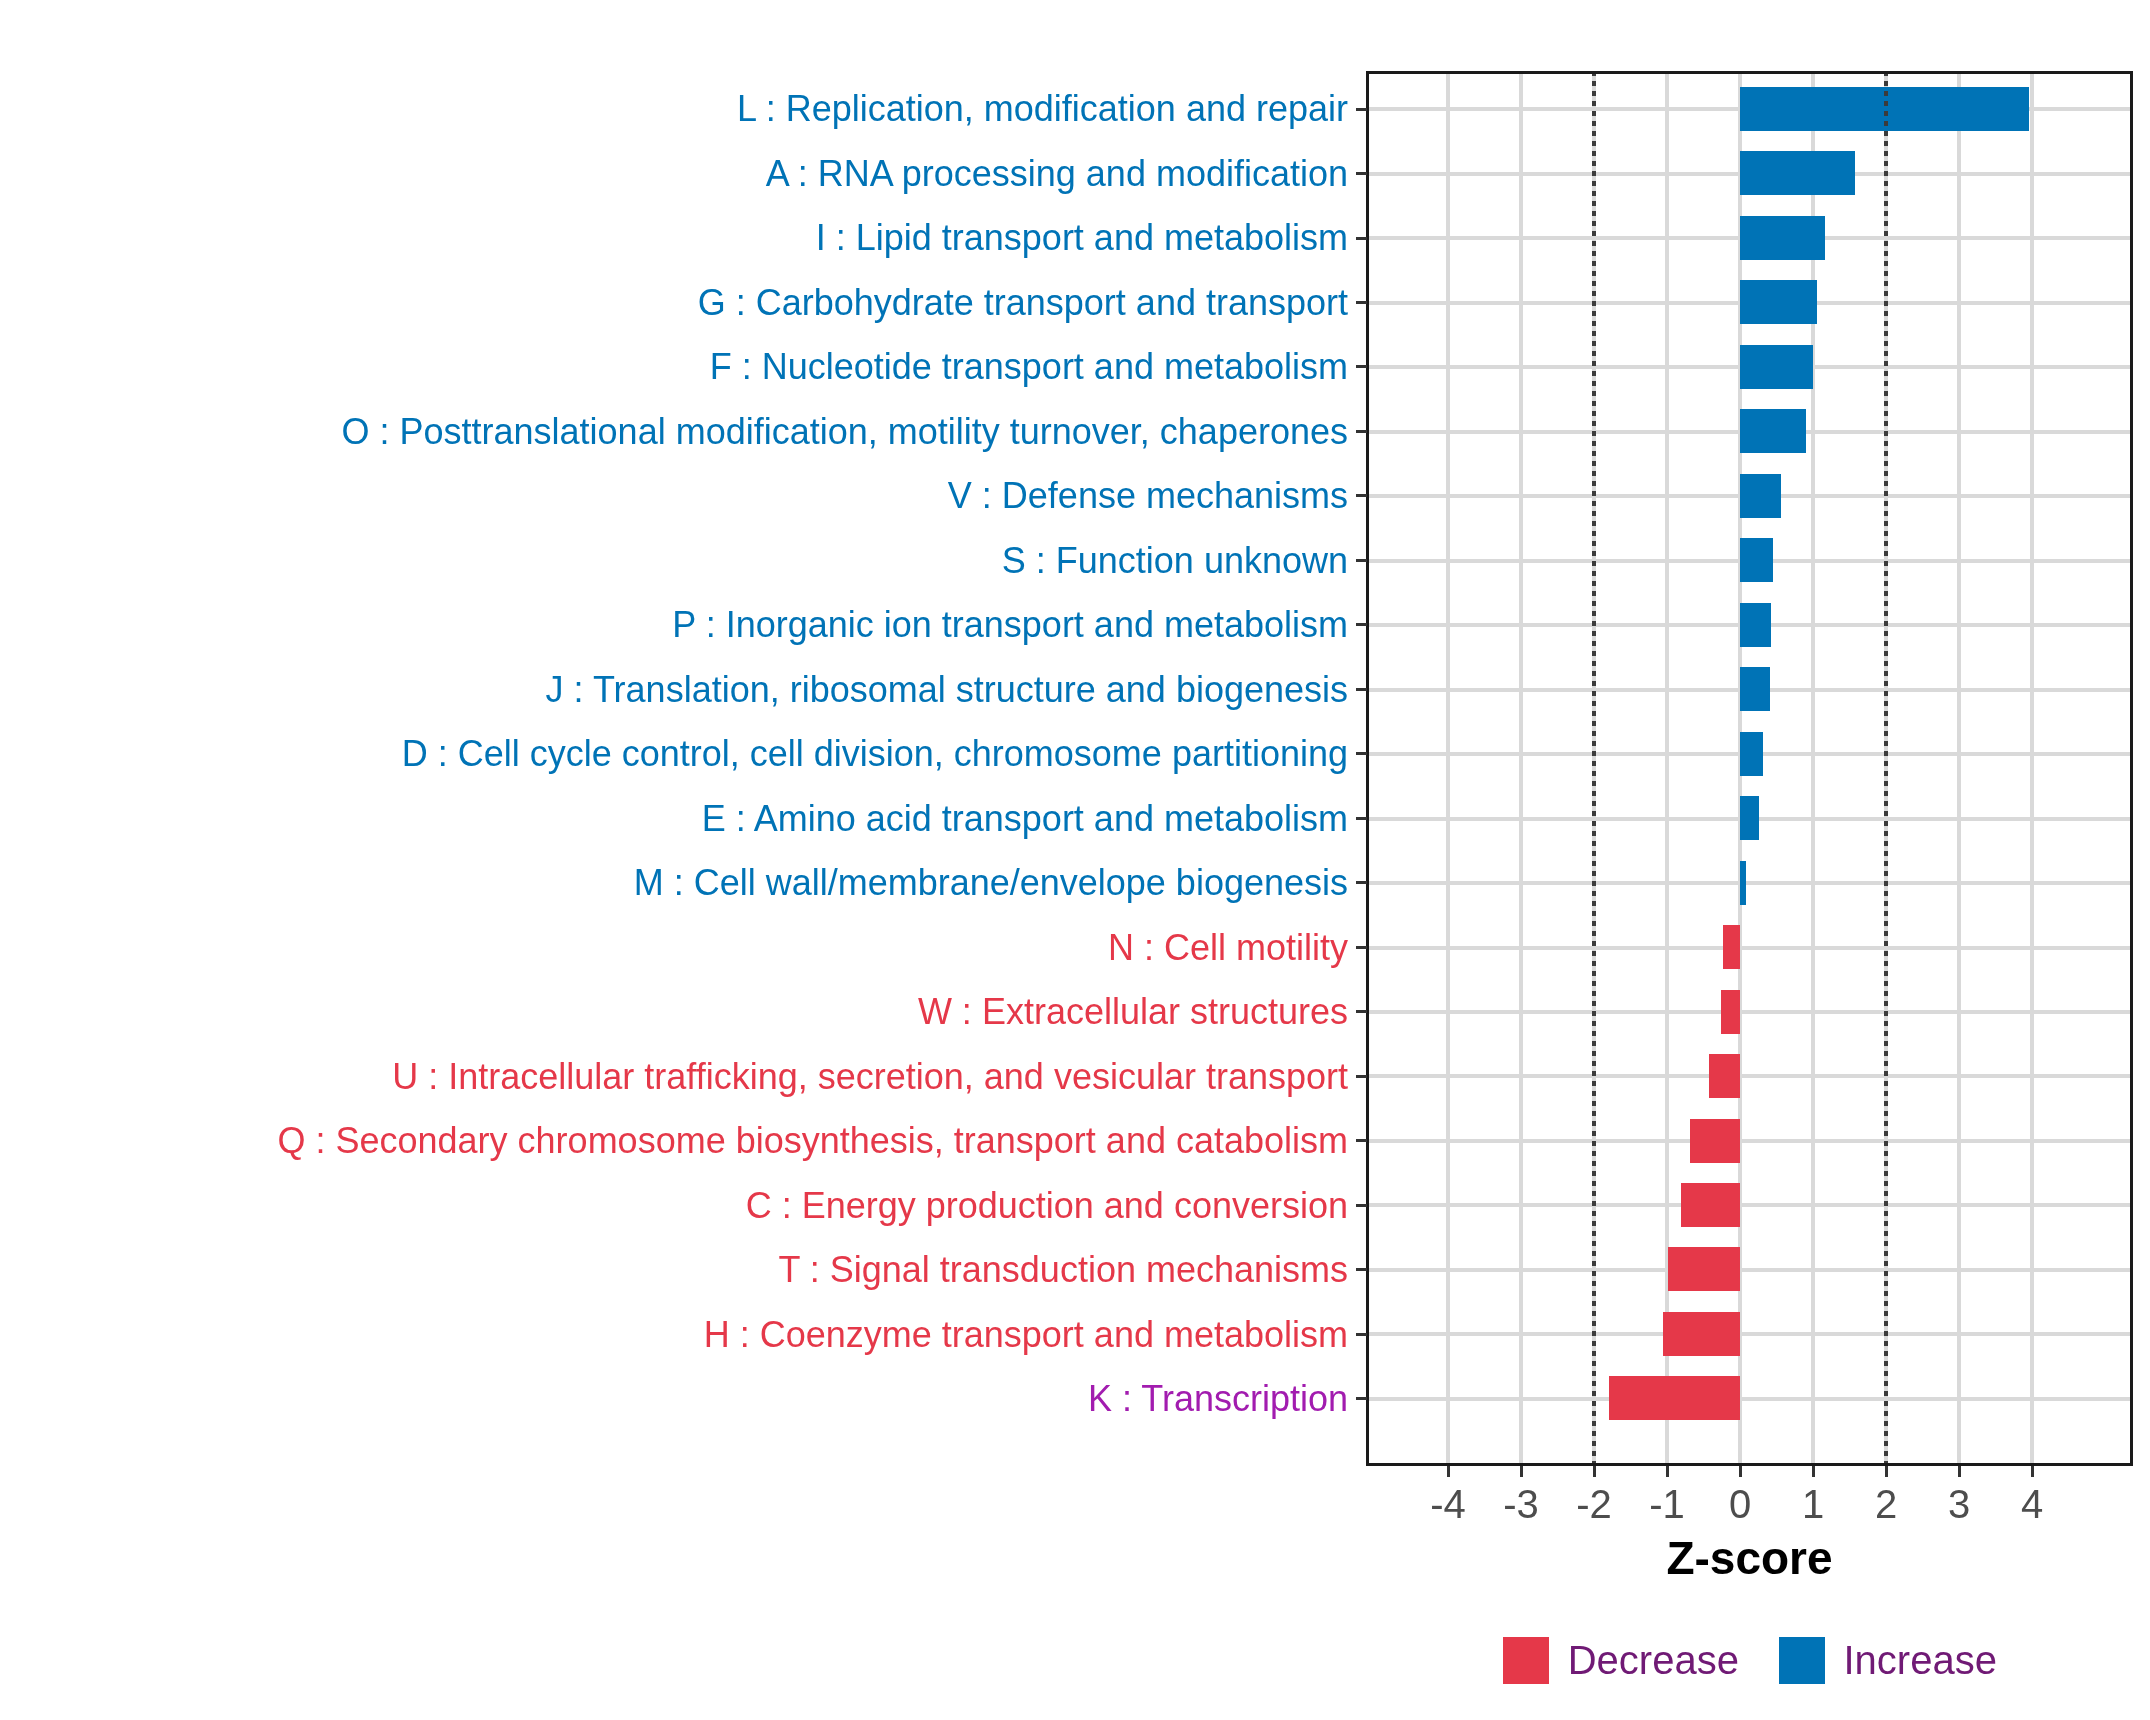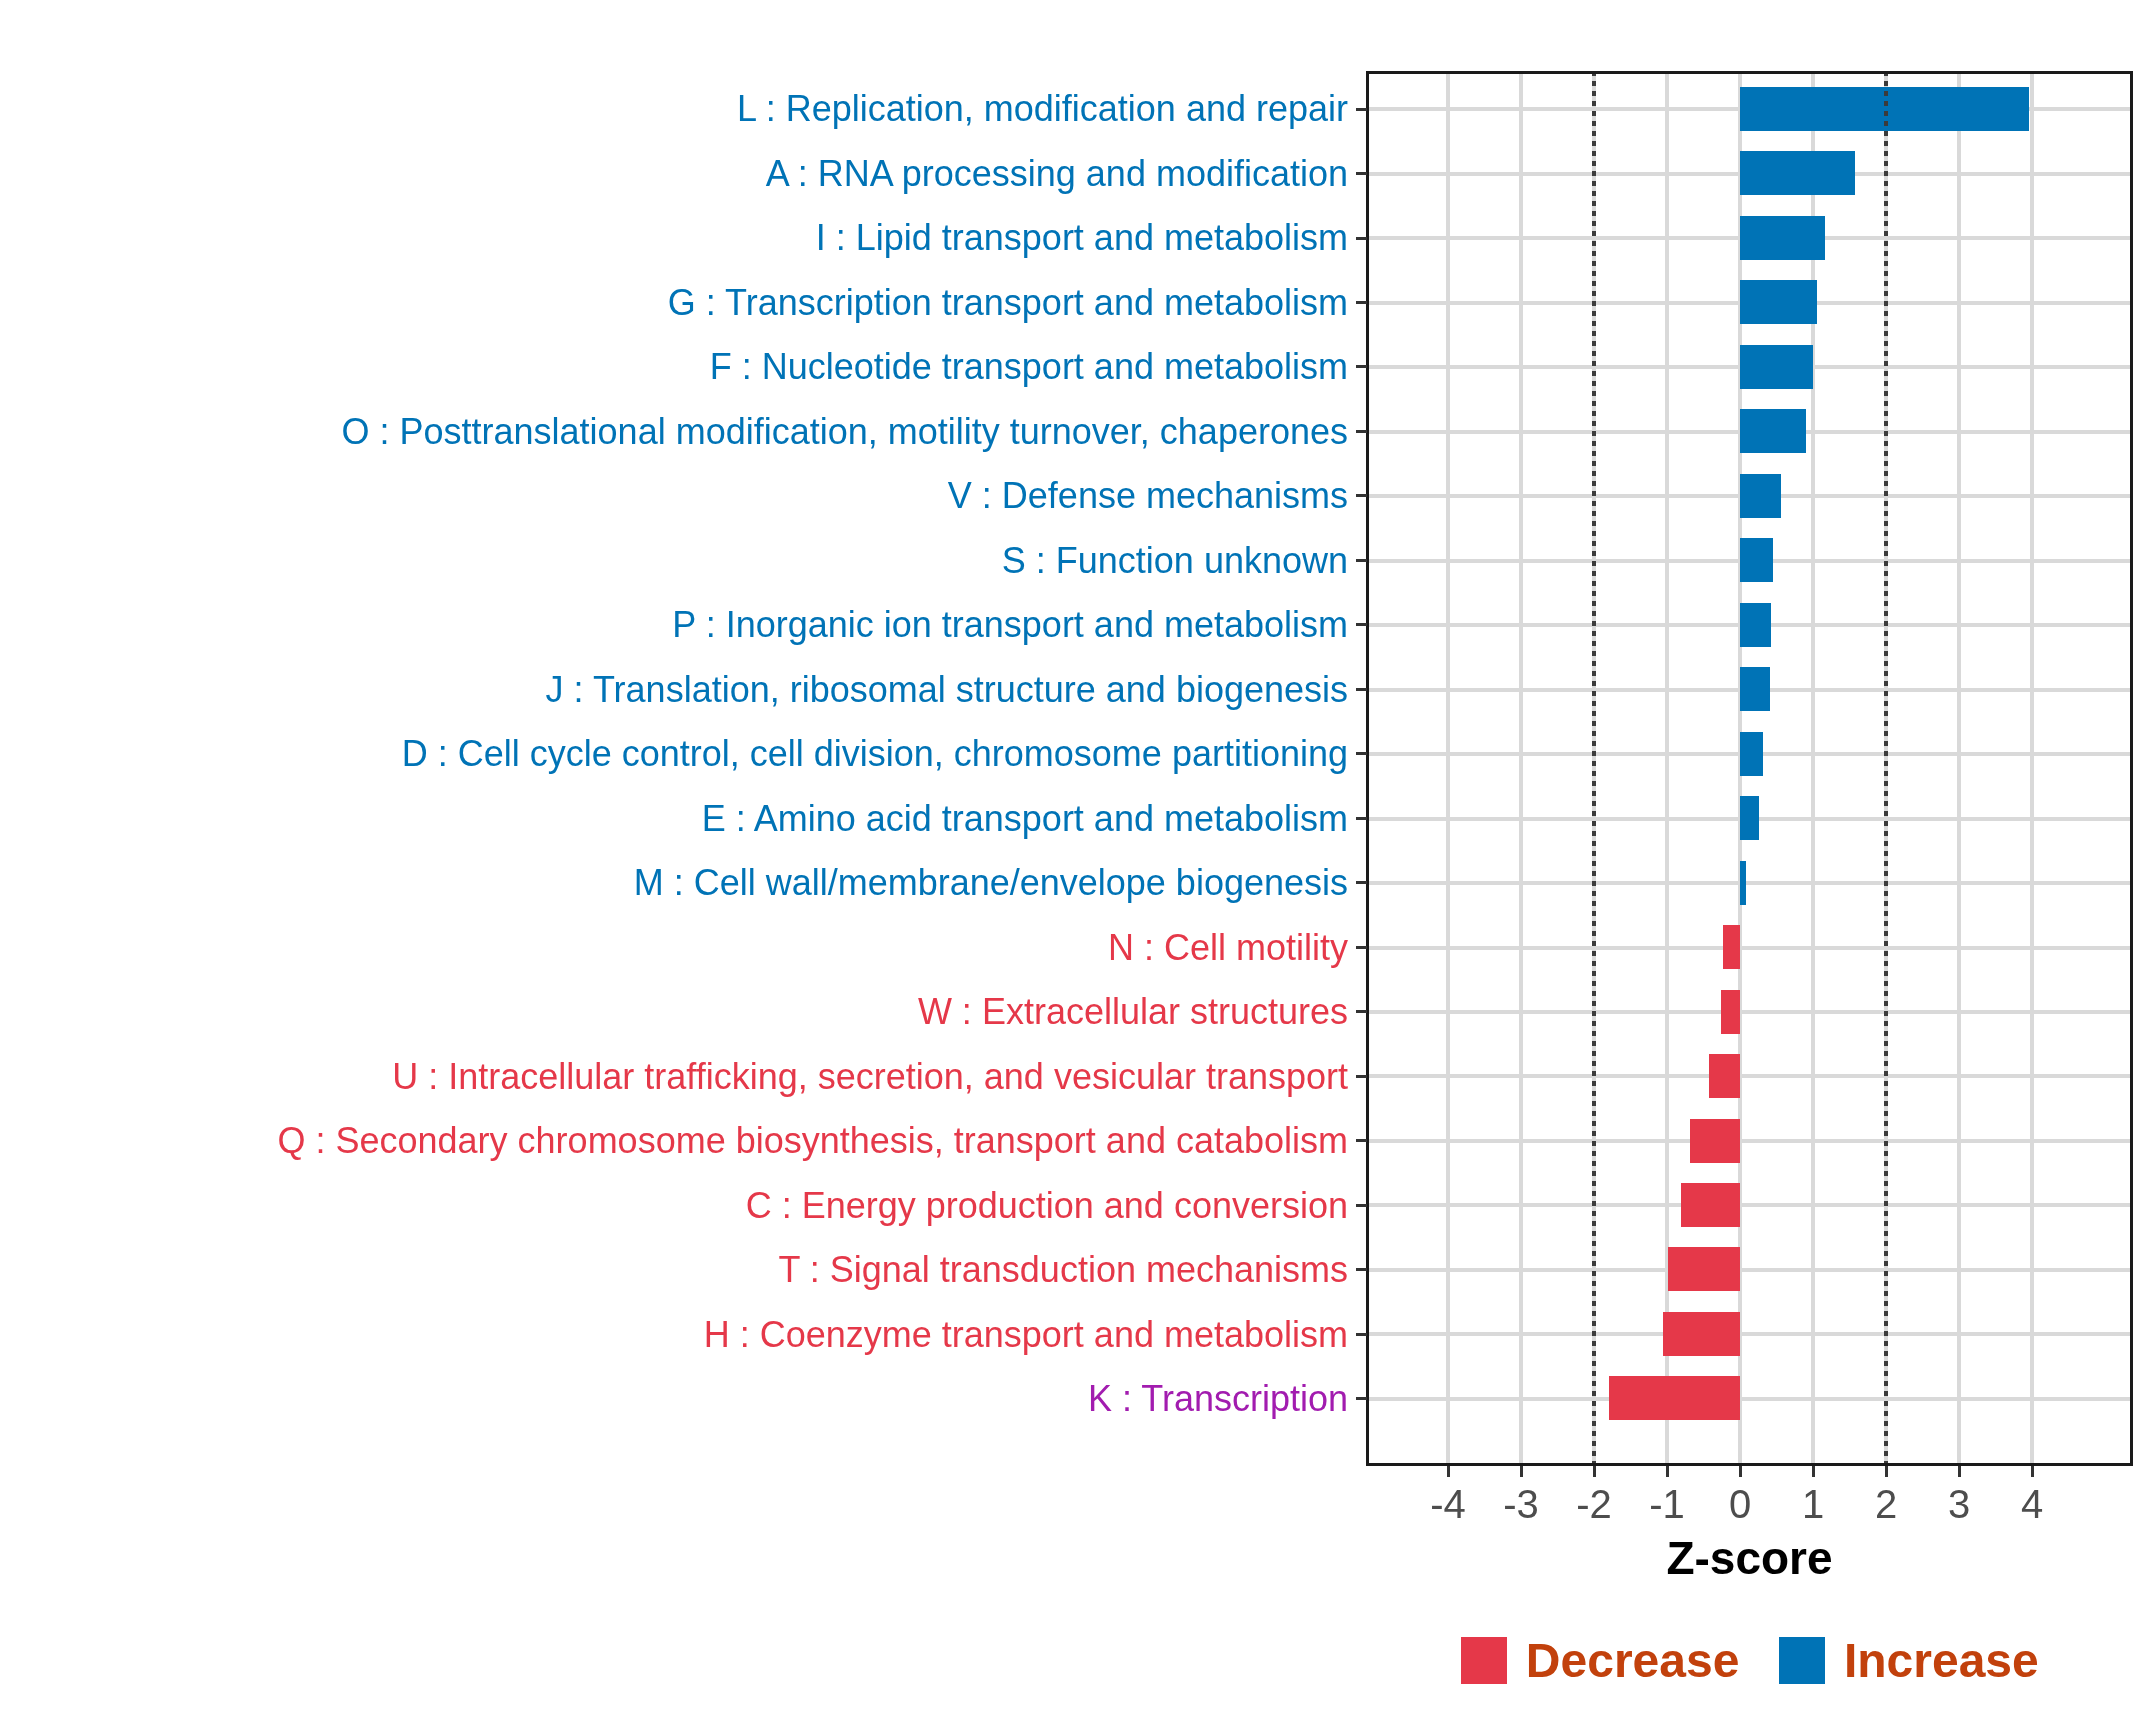--- a/index.html
+++ b/index.html
@@ -21,21 +21,21 @@
              text-align:right;white-space:nowrap;}
   .xtick-label{position:absolute;width:100px;height:43px;line-height:43px;font-size:40px;
                color:#4d4d4d;text-align:center;}
   .axis-title{position:absolute;left:1366px;top:1531px;width:767px;text-align:center;
               font-size:46px;font-weight:bold;color:#000000;}
   
   .legend{position:absolute;left:1259px;top:1637px;width:982px;display:flex;
           justify-content:center;align-items:center;gap:40px;}
   .legend-item{display:flex;align-items:center;gap:18.6px;}
   .legend-swatch{width:46px;height:47px;}
-  .legend-label{font-size:48px;color:#c2410c;line-height:47px;font-weight:bold;}
+  .legend-label{font-size:40px;color:#701a75;line-height:47px;}
 </style>
 </head>
 <body>
 
 <div class="stage">
   <div class="panel-bg" id="panel">
       <div class="gridline-v" style="left: 80px; background: rgb(217, 217, 217);"></div>
       <div class="gridline-v" style="left: 153px; background: rgb(217, 217, 217);"></div>
       <div class="gridline-v" style="left: 226px; background: rgb(217, 217, 217);"></div>
       <div class="gridline-v" style="left: 299px; background: rgb(217, 217, 217);"></div>
@@ -91,21 +91,21 @@
     </div>
   <div class="panel-border"></div>
   <div id="ylabels">
       <div class="ytick" style="left: 1356px; top: 108px;"></div>
       <div class="cat-label" style="right: 803px; left: 0px; top: 87px; color: rgb(0, 115, 182);">L : Replication, modification and repair</div>
       <div class="ytick" style="left: 1356px; top: 172px;"></div>
       <div class="cat-label" style="right: 803px; left: 0px; top: 152px; color: rgb(0, 115, 182);">A : RNA processing and modification</div>
       <div class="ytick" style="left: 1356px; top: 237px;"></div>
       <div class="cat-label" style="right: 803px; left: 16px; top: 216px; color: rgb(0, 115, 182);">I : Lipid transport and metabolism</div>
       <div class="ytick" style="left: 1356px; top: 301px;"></div>
-      <div class="cat-label" style="right: 803px; left: 0px; top: 281px; color: rgb(0, 115, 182);">G : Transcription transport and metabolism</div>
+      <div class="cat-label" style="right: 803px; left: 0px; top: 281px; color: rgb(0, 115, 182);">G : Carbohydrate transport and transport</div>
       <div class="ytick" style="left: 1356px; top: 365px;"></div>
       <div class="cat-label" style="right: 803px; left: 0px; top: 345px; color: rgb(0, 115, 182);">F : Nucleotide transport and metabolism</div>
       <div class="ytick" style="left: 1356px; top: 430px;"></div>
       <div class="cat-label" style="right: 803px; left: 0px; top: 410px; color: rgb(0, 115, 182);">O : Posttranslational modification, motility turnover, chaperones</div>
       <div class="ytick" style="left: 1356px; top: 494px;"></div>
       <div class="cat-label" style="right: 803px; left: 0px; top: 474px; color: rgb(0, 115, 182);">V : Defense mechanisms</div>
       <div class="ytick" style="left: 1356px; top: 559px;"></div>
       <div class="cat-label" style="right: 803px; left: 0px; top: 539px; color: rgb(0, 115, 182);">S : Function unknown</div>
       <div class="ytick" style="left: 1356px; top: 623px;"></div>
       <div class="cat-label" style="right: 803px; left: 0px; top: 603px; color: rgb(0, 115, 182);">P : Inorganic ion transport and metabolism</div>

